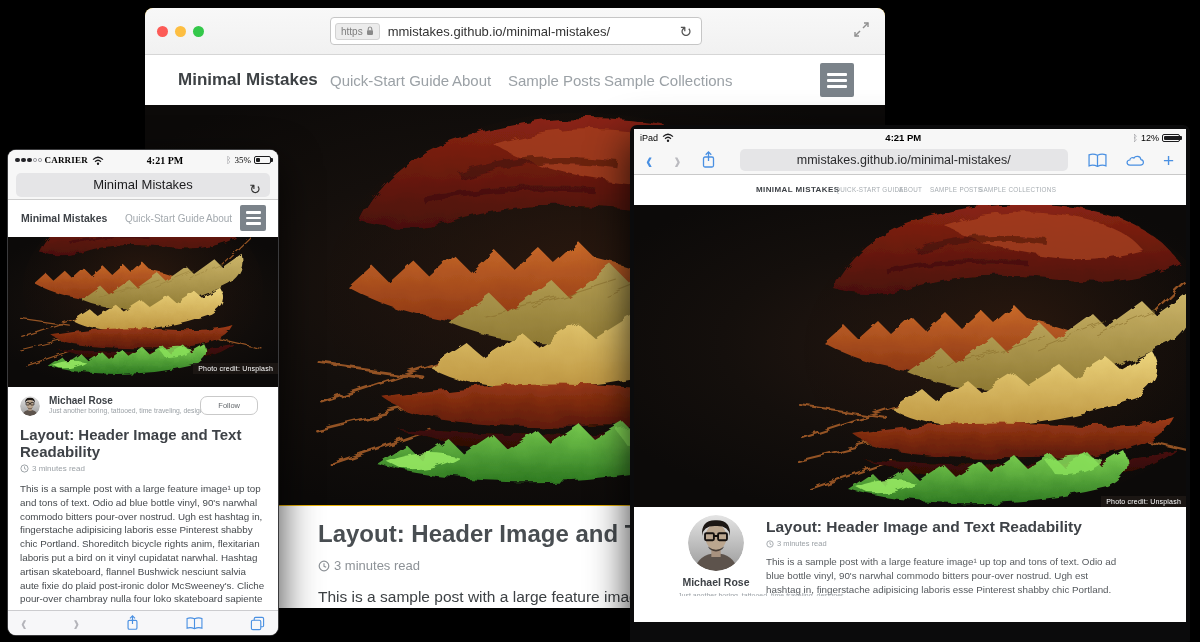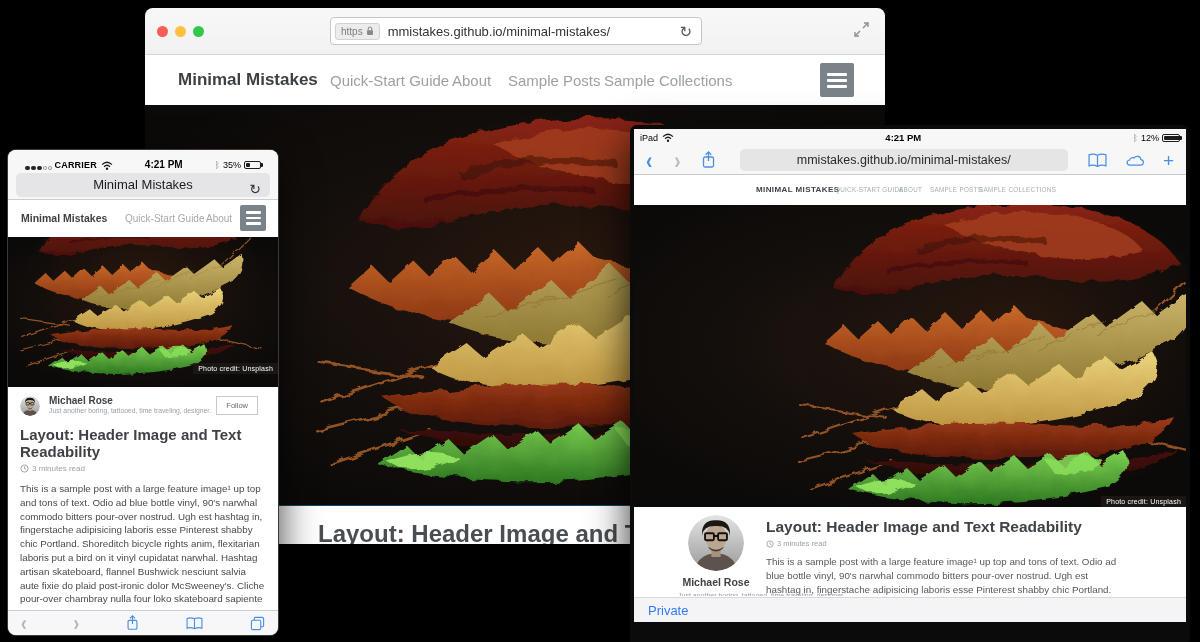--- a/index.html
+++ b/index.html
@@ -16,61 +16,61 @@
   .batt::after{content:"";position:absolute;right:-3px;top:50%;transform:translateY(-50%);width:2px;height:4px;background:#1c1c1e;border-radius:0 1px 1px 0;}
   .batt i{position:absolute;left:1px;top:1px;bottom:1px;background:#1c1c1e;border-radius:1px;}
   .sigdots{display:inline-flex;gap:1.5px;align-items:center;}
   .sigdots b{width:4.5px;height:4.5px;border-radius:50%;background:#26262a;}
   .sigdots b.o{background:transparent;border:1px solid #8e8e93;width:3.5px;height:3.5px;}
   .leaf-slot{position:absolute;}
   .leaf-slot svg{width:100%;height:100%;}
   .avatar-slot svg{width:100%;height:100%;border-radius:50%;}
 
   
-  .desktop{position:absolute;left:145px;top:8px;width:740px;height:536px;background:#0c4a6e;border-radius:8px 8px 0 0;overflow:hidden;z-index:1;box-shadow:0 12px 40px rgba(0,0,0,.7);}
+  .desktop{position:absolute;left:145px;top:8px;width:740px;height:600px;background:#eab308;border-radius:8px 8px 0 0;overflow:hidden;z-index:1;box-shadow:0 12px 40px rgba(0,0,0,.7);}
   .d-chrome{position:relative;height:47px;background:linear-gradient(#f8f8f8,#f1f1f1);border-bottom:1px solid #d6d6d6;}
   .tl{position:absolute;top:18px;width:11px;height:11px;border-radius:50%;}
   .d-urlfield{position:absolute;left:185px;top:9px;width:372px;height:28px;background:#fff;border:1px solid #c6c6c6;border-radius:4px;display:flex;align-items:center;}
   .https-chip{display:flex;align-items:center;gap:3px;margin-left:4px;background:#ececec;border:1px solid #d2d2d2;border-radius:3px;font-size:10px;color:#7e7e7e;padding:2px 5px;}
   .d-url{flex:1;margin-left:8px;font-size:13px;color:#333;white-space:nowrap;overflow:hidden;}
   .d-reload{margin-right:9px;font-size:15px;color:#555;line-height:1;}
   .d-expand{position:absolute;right:16px;top:14px;}
   .d-nav{position:relative;height:50px;background:#fff;}
   .d-brand{position:absolute;left:33px;top:15px;font-size:17px;font-weight:bold;color:#3d4144;}
   .d-link{position:absolute;top:17px;font-size:15px;color:#9ba1a6;}
   .d-hamburger{position:absolute;left:675px;top:8px;width:34px;height:34px;}
   .d-hamburger i{width:20px;height:3px;}
   .d-hero{position:relative;height:400px;overflow:hidden;}
   .d-content{position:absolute;left:0;right:0;top:498px;bottom:0;background:#fff;padding:14px 0 0 173px;overflow:hidden;}
   .d-title{font-size:24px;font-weight:bold;color:#494e52;white-space:nowrap;}
   .d-meta{margin-top:10px;font-size:13px;color:#8d9297;display:flex;align-items:center;gap:4px;}
   .d-para{margin-top:11px;font-size:15.5px;color:#3d4144;line-height:25px;padding-right:4px;}
 
   
   .iphone{position:absolute;left:8px;top:150px;width:270px;height:485px;background:#fff;border-radius:8px;overflow:hidden;z-index:3;box-shadow:0 0 0 1px #3a3a3c,0 14px 40px rgba(0,0,0,.8);}
-  .p-status{height:20px;background:#f7f7f7;display:flex;align-items:flex-end;padding:0 17px;font-size:9px;color:#000;}
+  .p-status{height:20px;background:#f7f7f7;display:flex;align-items:center;padding:0 7px;font-size:9px;color:#000;font-family:Liberation Serif, serif;}
   .p-status .carrier{font-weight:bold;margin:0 4px 0 3px;letter-spacing:.2px;}
   .p-status .mid{flex:1;text-align:center;font-weight:bold;font-size:10px;}
   .p-status .right{display:flex;align-items:center;gap:3px;}
   .bt{color:#8e8e93;font-size:9px;}
   .p-urlrow{position:relative;height:30px;background:#f7f7f7;border-bottom:1px solid #cdcdcd;padding:3px 8px;}
   .p-urlfield{position:relative;height:24px;background:#e5e5e7;border-radius:5px;text-align:center;font-size:13px;color:#1c1c1e;line-height:24px;}
   .p-reload{position:absolute;right:9px;top:4px;font-size:14px;color:#333;}
   .p-nav{position:relative;height:37px;background:#fff;}
   .p-brand{position:absolute;left:13px;top:12px;font-size:10.5px;font-weight:bold;color:#3e4247;}
   .p-link{position:absolute;top:13px;font-size:10px;color:#a3a9ae;}
   .p-hamburger{position:absolute;left:232px;top:5px;width:26px;height:26px;}
   .p-hamburger i{width:15px;height:2.5px;}
   .p-hero{position:relative;height:150px;overflow:hidden;}
   .p-content{position:relative;background:#fff;height:222px;padding:8px 12px 0;overflow:hidden;}
   .p-authorrow{position:relative;height:24px;}
   .p-avatar{position:absolute;left:0;top:1px;width:20px;height:20px;}
   .p-name{position:absolute;left:29px;top:0;font-size:10px;font-weight:bold;color:#3e4247;}
   .p-bio{position:absolute;left:29px;top:12px;font-size:6.8px;color:#9ba1a6;white-space:nowrap;}
-  .p-follow{position:absolute;right:8px;top:1px;border:1px solid #c9c9c9;border-radius:0;background:#fff;font-size:7.5px;color:#63686c;padding:4px 9px;text-align:right;}
+  .p-follow{position:absolute;right:8px;top:1px;border:1px solid #c9c9c9;border-radius:7px;background:#fff;font-size:7.5px;color:#63686c;padding:4px 17px;text-align:right;}
   .p-title{margin-top:8px;font-size:15px;line-height:16.5px;font-weight:bold;color:#3e4247;}
   .p-meta{margin-top:4px;font-size:8px;color:#9ba1a6;display:flex;align-items:center;gap:3px;}
   .p-para{margin-top:9px;font-size:9.8px;color:#464a4e;line-height:13.8px;}
   .p-toolbar{position:absolute;left:0;right:0;bottom:0;height:25px;background:rgba(247,247,249,.97);border-top:1px solid #cccccf;display:flex;align-items:center;justify-content:space-between;padding:0 13px;}
   .p-chev{font-size:17px;line-height:1;color:#b4b4ba;font-weight:bold;transform:scaleY(1.3);}
 
   
   .ipad{position:absolute;left:630px;top:125px;width:560px;height:517px;background:#0b0b0c;border-radius:7px 7px 0 0;z-index:2;box-shadow:0 14px 40px rgba(0,0,0,.8);}
   .t-screen{position:absolute;left:4px;top:4px;right:4px;bottom:20px;background:#fff;overflow:hidden;}
   .t-status{height:17px;background:#f7f7f7;display:flex;align-items:center;padding:0 6px;font-size:9px;color:#000;}
@@ -572,18 +572,15 @@
             <svg width="8" height="8" viewBox="0 0 12 12">
                 <circle cx="6" cy="6" r="4.8" stroke="#9ba1a6" stroke-width="1.3" fill="none"></circle>
                 <path d="M6,3.2 L6,6.3 L8.2,7.2" stroke="#9ba1a6" stroke-width="1.2" fill="none"></path>
               </svg>
             <span>3 minutes read</span>
           </div>
           <div class="t-para">This is a sample post with a large feature image¹ up top and tons of text. Odio ad blue bottle vinyl, 90's narwhal commodo bitters pour-over nostrud. Ugh est hashtag in, fingerstache adipisicing laboris esse Pinterest shabby chic Portland. Shoreditch bicycle rights anim, flexitarian laboris put a bird on it vinyl cupidatat narwhal. Hashtag artisan skateboard, flannel Bushwick nesciunt salvia aute fixie do plaid post-ironic dolor McSweeney's. Cliche pour-over chambray nulla four loko skateboard sapiente hashtag.</div>
         </div>
       </div>
     </div>
-    <div class="t-private">
-      <span>Private</span>
-    </div>
   </div>
 
 </div>
 
 </body></html>

